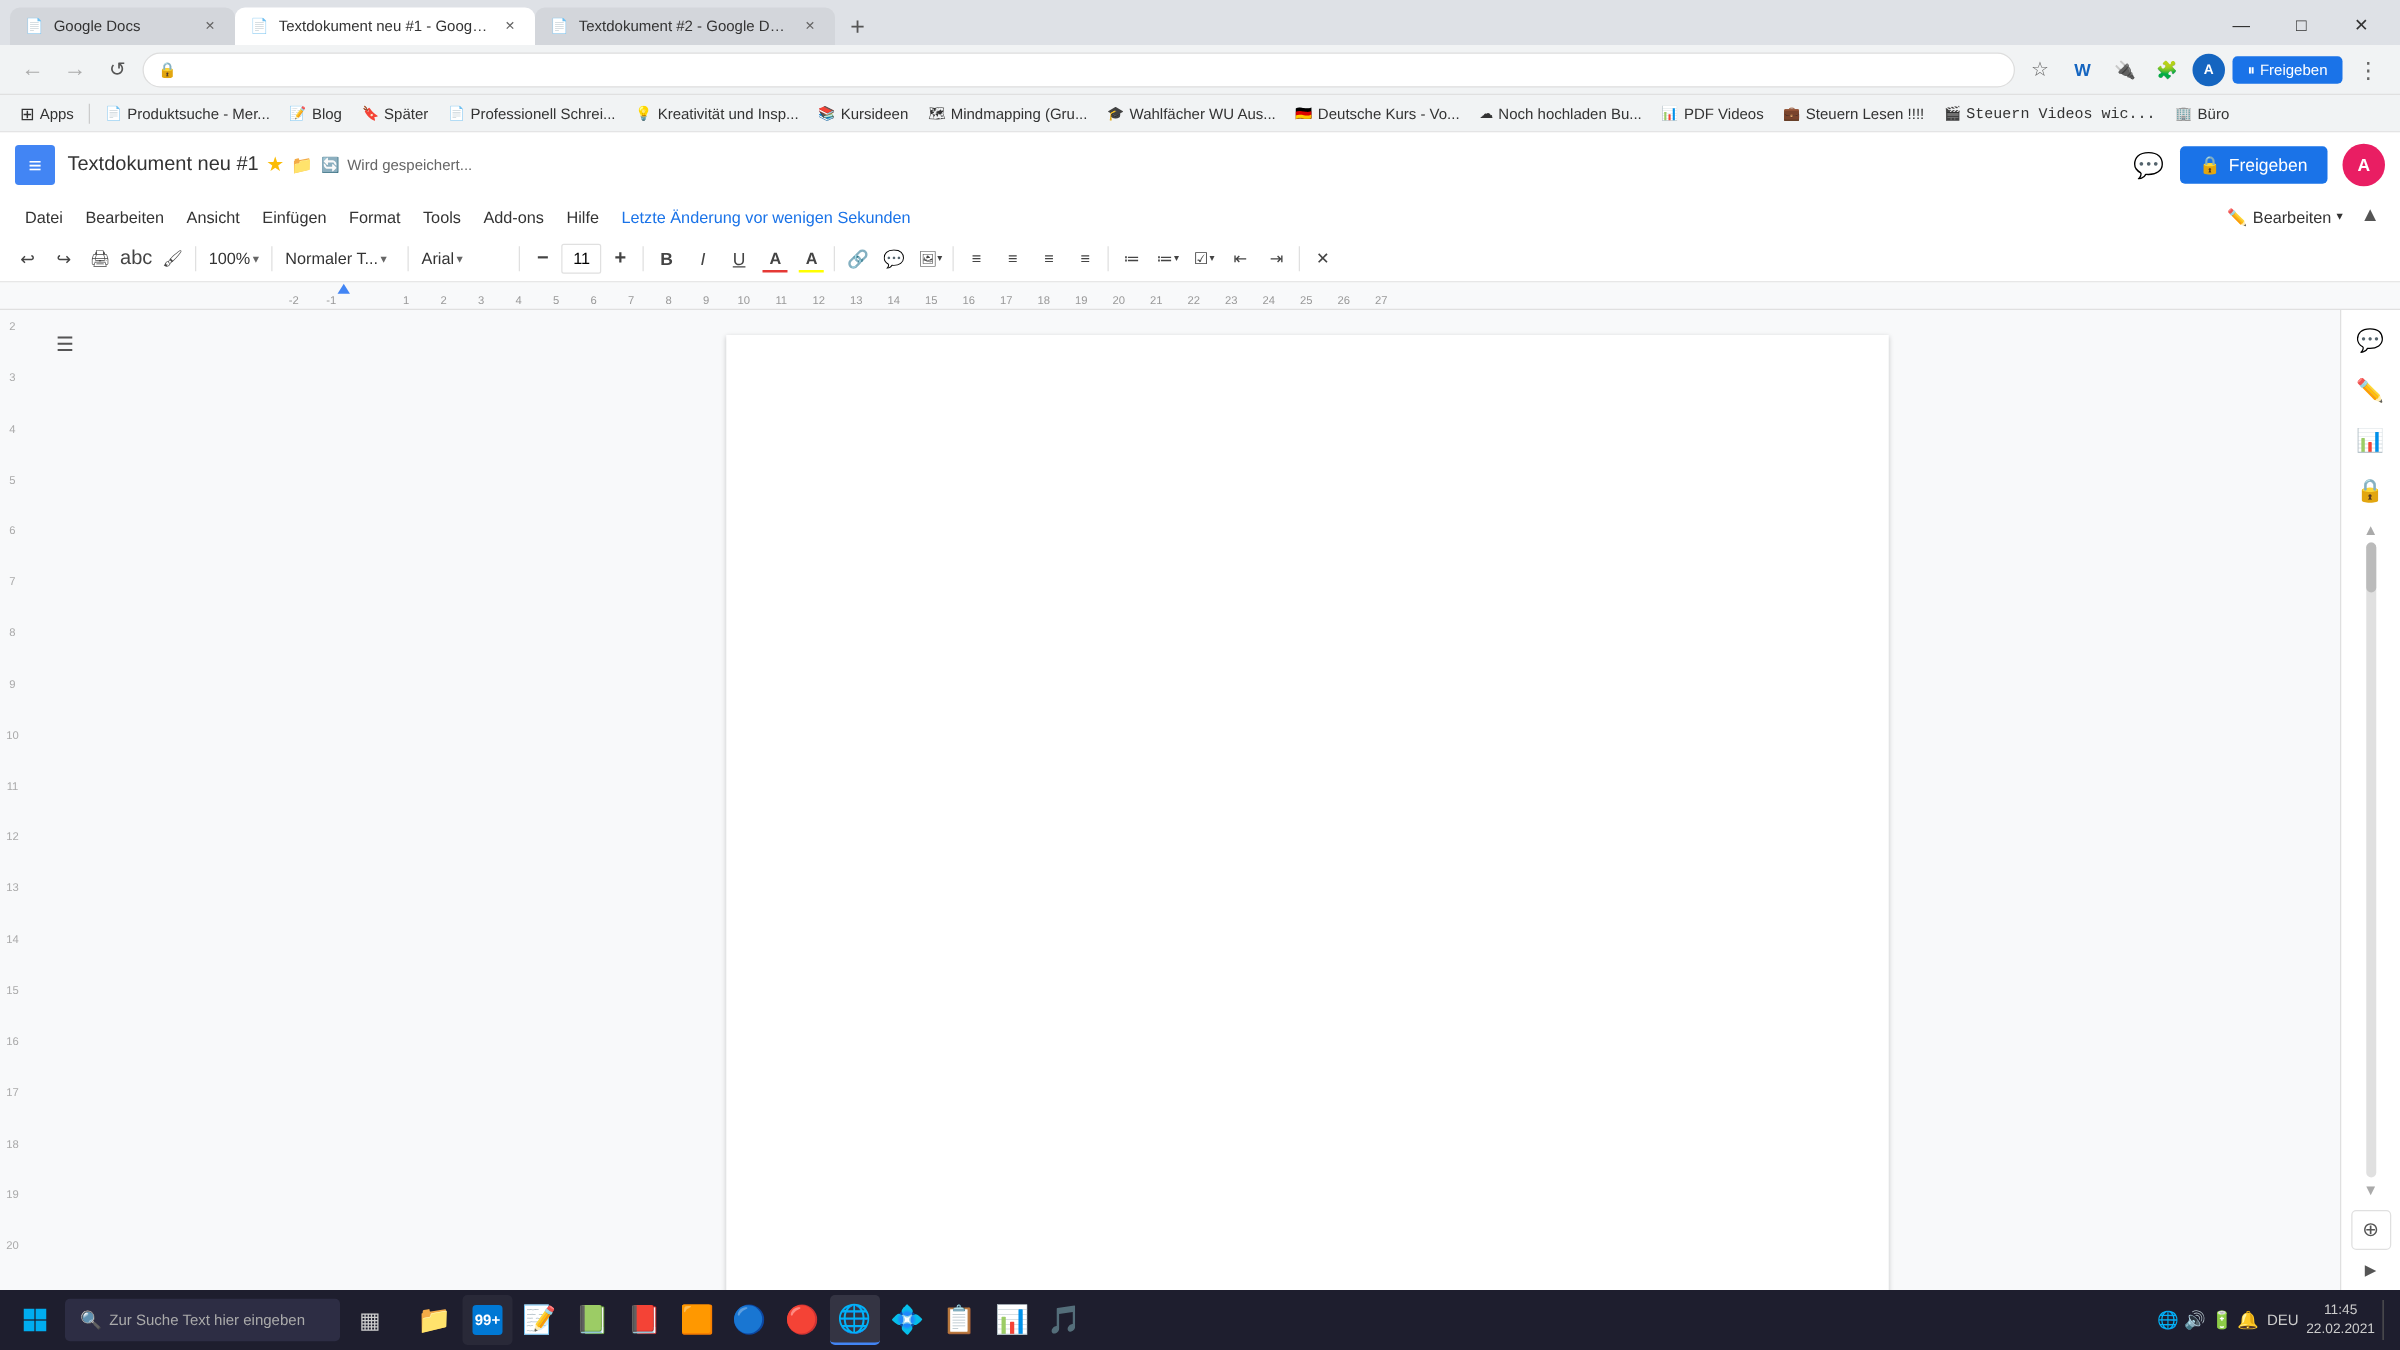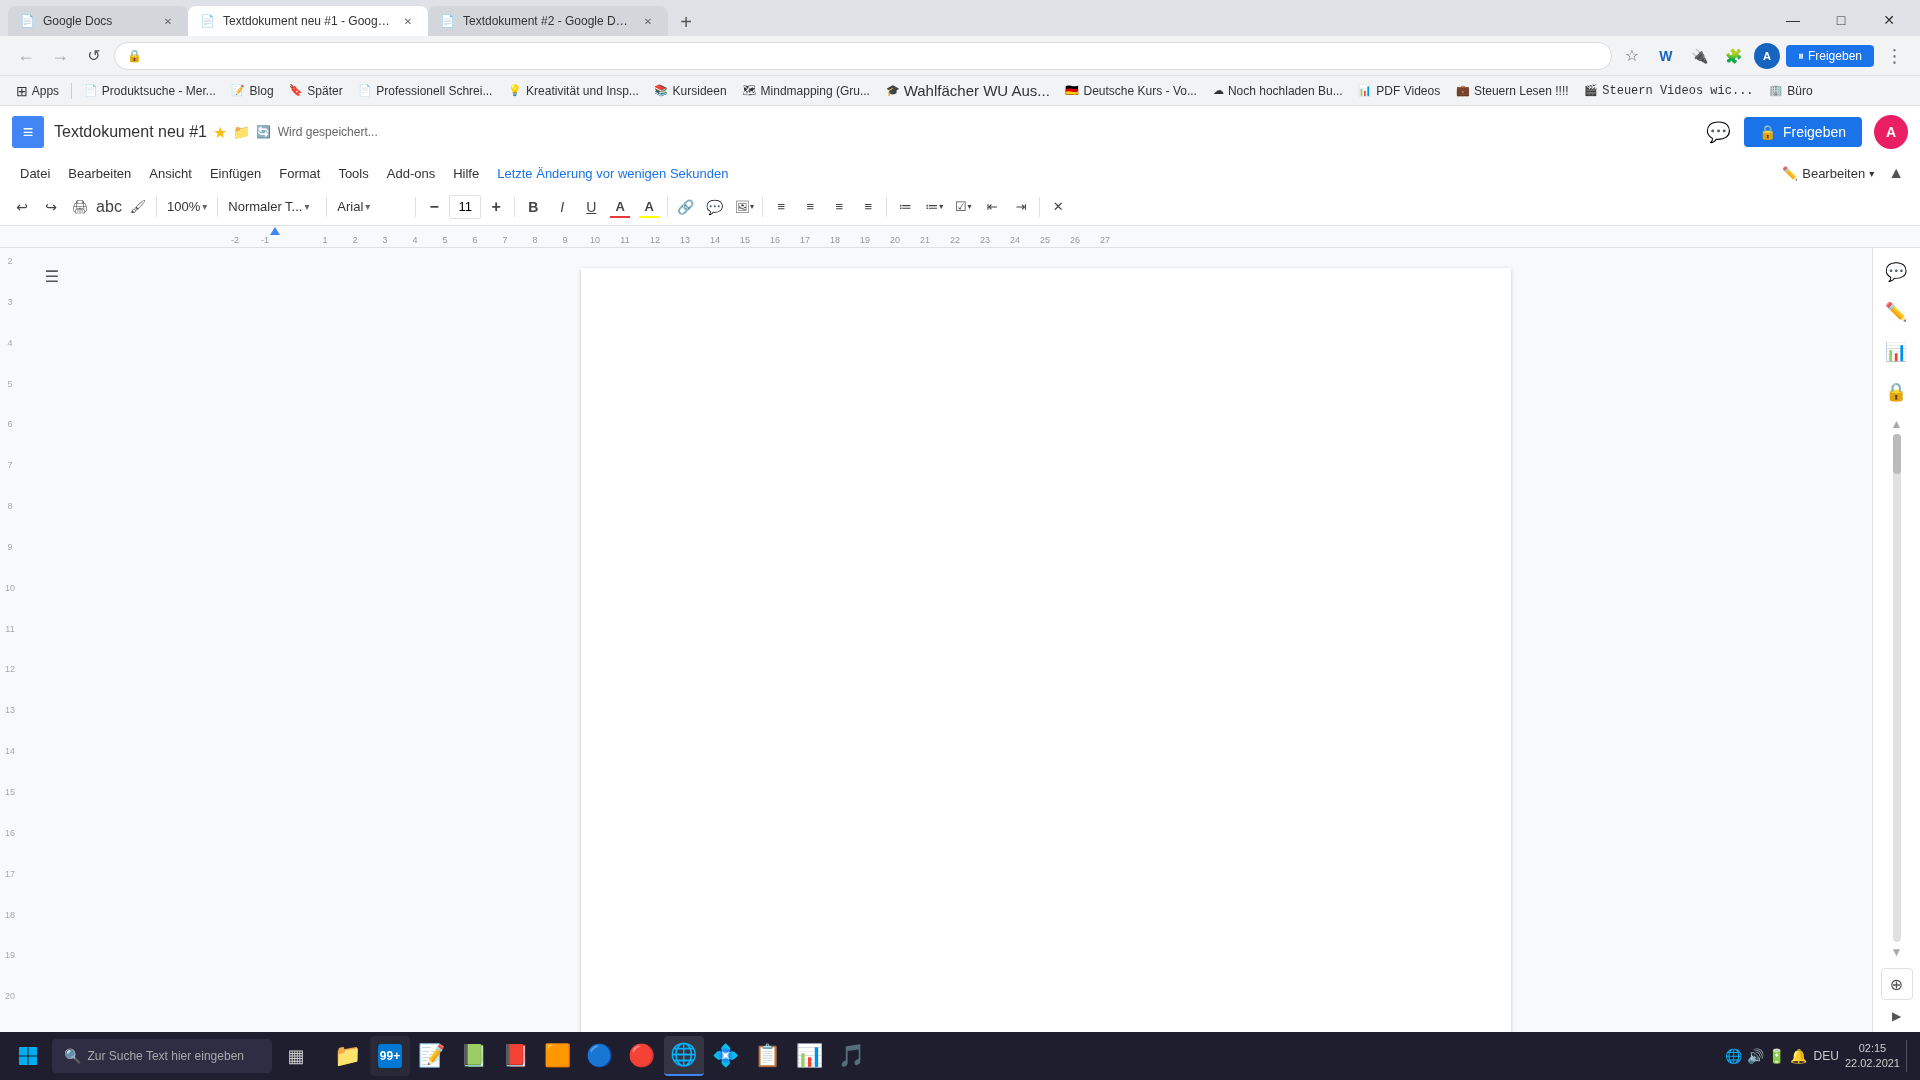--- a/index.html
+++ b/index.html
@@ -105,21 +105,21 @@
     <div class="bookmark-item">
         <span style="font-size:11px;">📚</span>
         <span style="font-size:12px;">Kursideen</span>
       </div>
     <div class="bookmark-item">
         <span style="font-size:11px;">🗺</span>
         <span style="font-size:12px;">Mindmapping (Gru...</span>
       </div>
     <div class="bookmark-item">
         <span style="font-size:11px;">🎓</span>
-        <span style="font-size:15px;">Wahlfächer WU Aus...</span>
+        <span style="font-size:12px;">Wahlfächer WU Aus...</span>
       </div>
     <div class="bookmark-item">
         <span style="font-size:11px;">🇩🇪</span>
         <span style="font-size:12px;">Deutsche Kurs - Vo...</span>
       </div>
     <div class="bookmark-item">
         <span style="font-size:11px;">☁</span>
         <span style="font-size:12px;">Noch hochladen Bu...</span>
       </div>
     <div class="bookmark-item">
@@ -401,19 +401,19 @@
 
     <div style="display:flex; align-items:center; gap:6px; color:#ccc; font-size:11px;">
       <div style="display:flex; align-items:center; gap:4px;">
         <span style="font-size:14px; color:#ccc; cursor:pointer;">🌐</span>
         <span style="font-size:14px; color:#ccc; cursor:pointer;">🔊</span>
         <span style="font-size:14px; color:#ccc; cursor:pointer;">🔋</span>
         <span style="font-size:14px; color:#ccc; cursor:pointer;">🔔</span>
       </div>
       <div style="font-size:12px; color:#ccc; cursor:pointer;">DEU</div>
       <div style="text-align:center; cursor:pointer; font-size:11px; line-height:1.4;">
-        <div>02:15</div>
+        <div>11:45</div>
         <div>22.02.2021</div>
       </div>
       <span style="width:6px; height:32px; border-left:1px solid #555; cursor:pointer;"></span>
     </div>
   </div>
 </div>
 
 </body></html>

